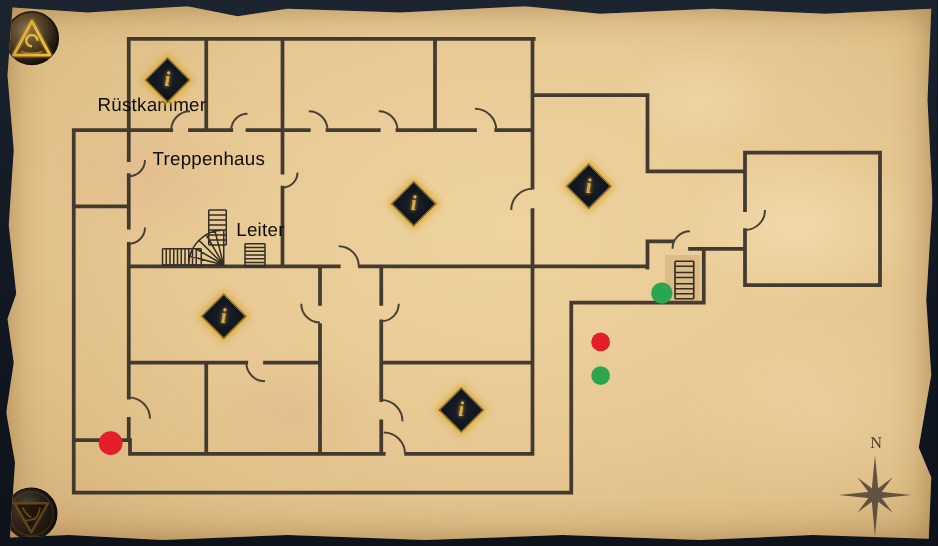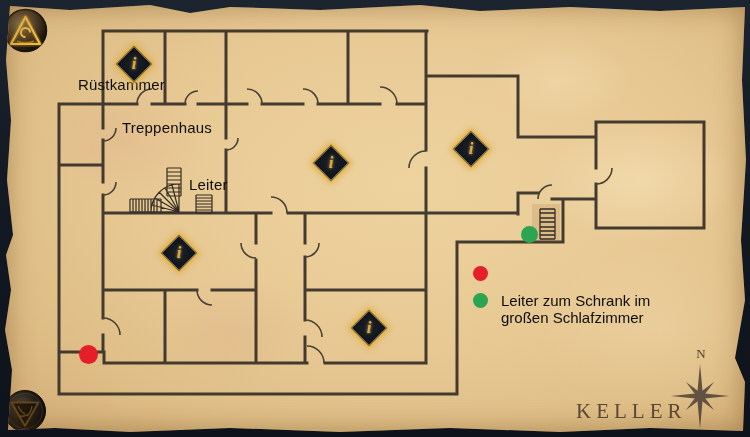--- a/index.html
+++ b/index.html
@@ -134,25 +134,23 @@
 
     <div class="mdot" style="left: 79px; top: 345px; width: 19px; height: 19px; background: rgb(229, 30, 41);"></div>
     <div class="mdot" style="left: 521px; top: 226px; width: 17px; height: 17px; background: rgb(44, 165, 81);"></div>
 
     <div class="legend">
       <div class="lrow" style="left:473px;top:265px">
         <span class="ldot" style="background: rgb(229, 30, 41);"></span>
       </div>
       <div class="lrow" style="left:473px;top:292px">
         <span class="ldot" style="background: rgb(44, 165, 81);"></span>
-        <span class="ltext" style="width:165px">Leiter zum Schrank im großen Schlafzimmer</span>
       </div>
     </div>
 
-    <div class="ktitle" style="left:576px;top:399px">KELLER</div>
     <div class="nlabel" style="left:693px;top:346px">N</div>
 
     <svg class="seal" style="left:3px;top:8px" width="45" height="45" viewBox="0 0 45 45">
       <defs>
         <radialGradient id="sg1" cx="40%" cy="35%" r="75%">
           <stop offset="0%" stop-color="#8c7a58"></stop>
             <stop offset="40%" stop-color="#55452c"></stop>
           <stop offset="75%" stop-color="#241c10"></stop>
             <stop offset="100%" stop-color="#0b0906"></stop>
         </radialGradient>

